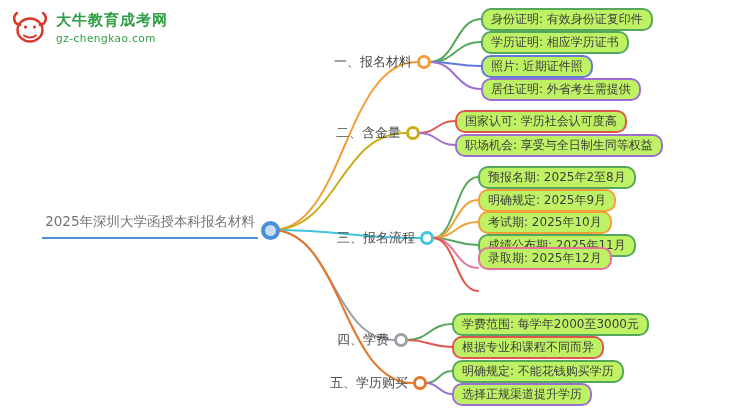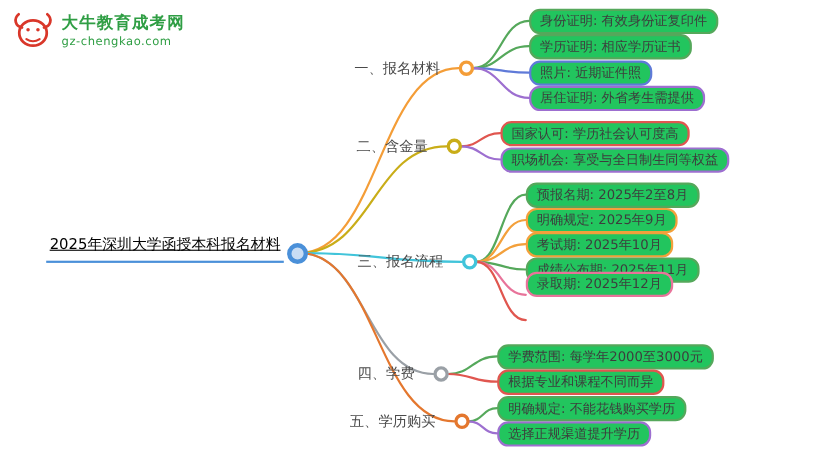--- a/index.html
+++ b/index.html
@@ -9,32 +9,32 @@
   #stage { position:relative; width:750px; height:410px; background:#fff; overflow:hidden; }
   #connectors { position:absolute; left:0; top:0; }
 
   
   #logo { position:absolute; left:10px; top:8px; display:flex; align-items:center; gap:6px; cursor:pointer; }
   .bull-icon { color:var(--accent,#d9372a); width:40px; height:38px; flex:none; }
   .logo-title { color:var(--brand,#2f9e44); font-weight:bold; font-size:15px; letter-spacing:1px; white-space:nowrap; }
   .logo-subtitle { color:var(--brand,#2f9e44); font-size:10.5px; letter-spacing:0.5px; margin-top:2px; }
 
   
-  .root-label { position:absolute; top:213px; right:492px; font-size:13.5px; color:#000000;
-                border-bottom:2px solid #0c4a6e; padding:0 3px 6px; white-space:nowrap;text-decoration:underline; }
+  .root-label { position:absolute; top:213px; right:492px; font-size:13.5px; color:#737373;
+                border-bottom:2px solid #0c4a6e; padding:0 3px 6px; white-space:nowrap; }
   .root-dot { position:absolute; left:261px; top:221px; width:19px; height:19px; border-radius:50%;
               border:4px solid #4a90d9; background:#c9ddf4; }
 
   
-  .branch { position:absolute; display:flex; align-items:center; gap:17px; height:22px; }
+  .branch { position:absolute; display:flex; align-items:center; gap:5px; height:22px; }
   .branch-label { font-size:13px; color:#4a4a4a; white-space:nowrap; }
   .branch-dot { width:14px; height:14px; border-radius:50%; border:3.5px solid #999; background:#fff; flex:none; }
 
   
-  .leaf { position:absolute; font-size:12px; color:#3d3d3d; background:#22c55e; border:2px solid #999;
+  .leaf { position:absolute; font-size:12px; color:#3d3d3d; background:#bef264; border:2px solid #999;
           border-radius:10px; padding:1px 8px 2px; white-space:nowrap; line-height:16px; }
 </style>
 </head>
 <body>
 
 <div id="stage" style="--brand: #2f9e44; --accent: #d9372a;">
 
   <svg id="connectors" width="750" height="410">
       <path d="M 272 230 C 344.5 230 344.5 62 417 62" stroke="#f49d37" stroke-width="2" fill="none" stroke-linecap="round"></path>
       <path d="M 430 62 C 455.5 62 455.5 19 481 19" stroke="#55a85b" stroke-width="2" fill="none" stroke-linecap="round"></path>

